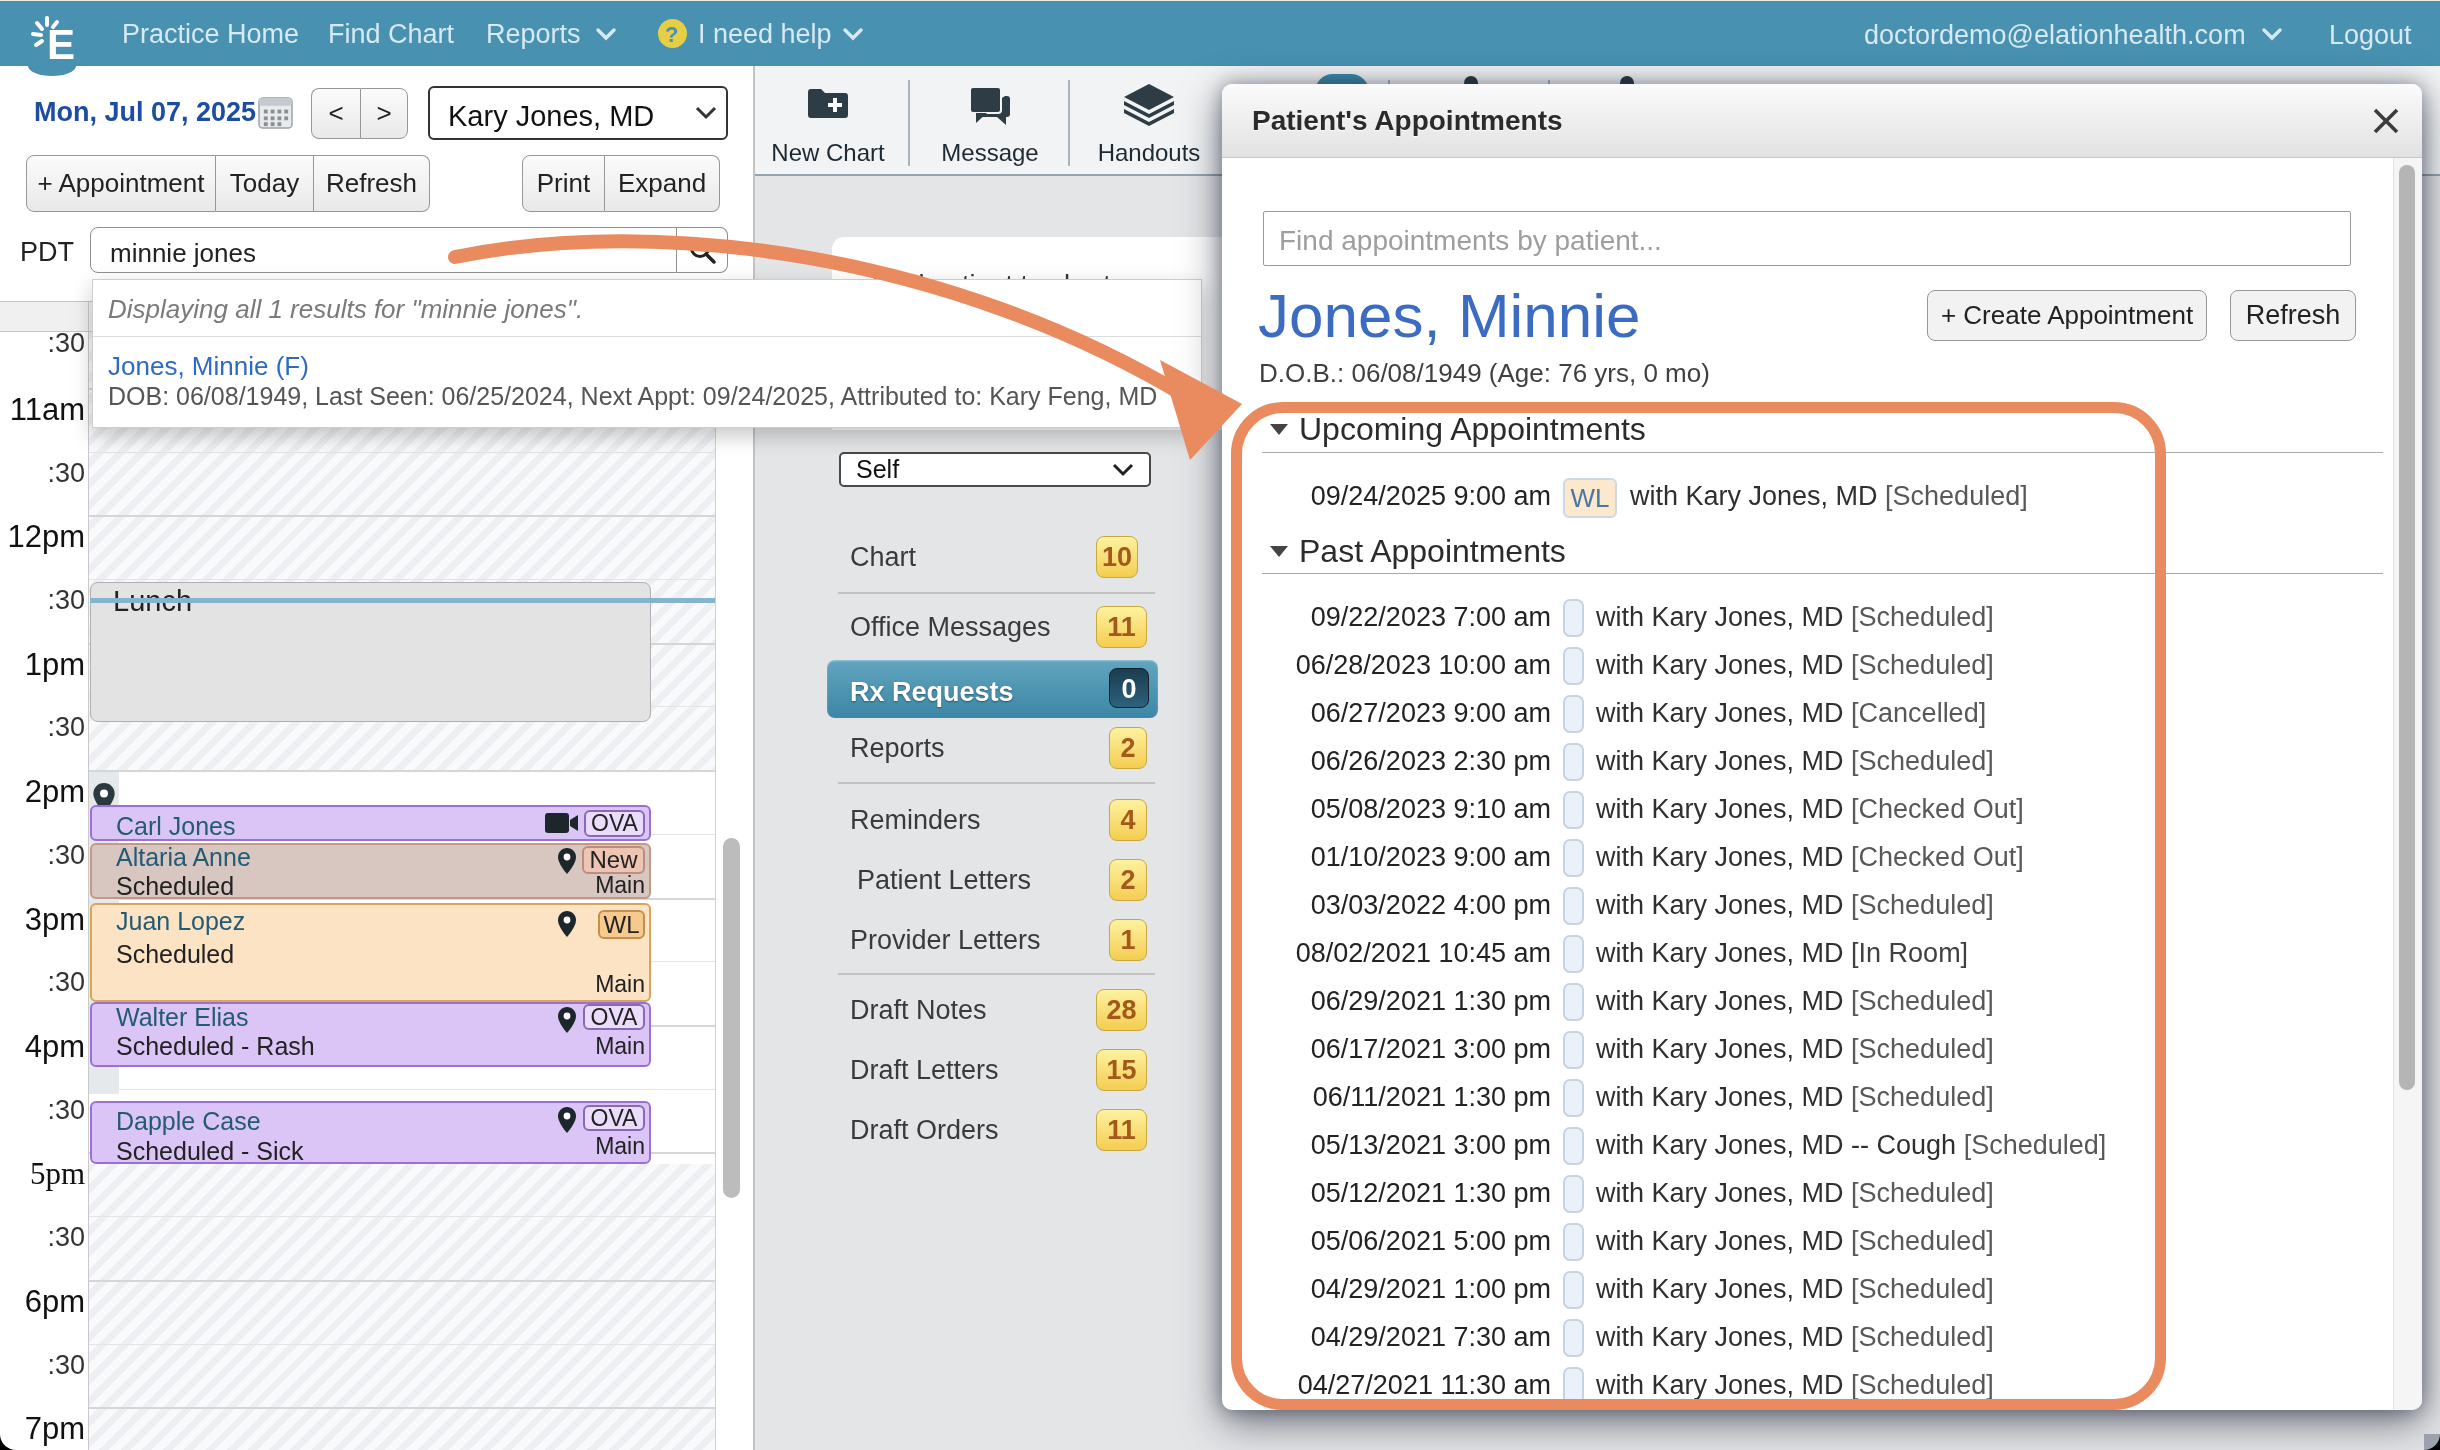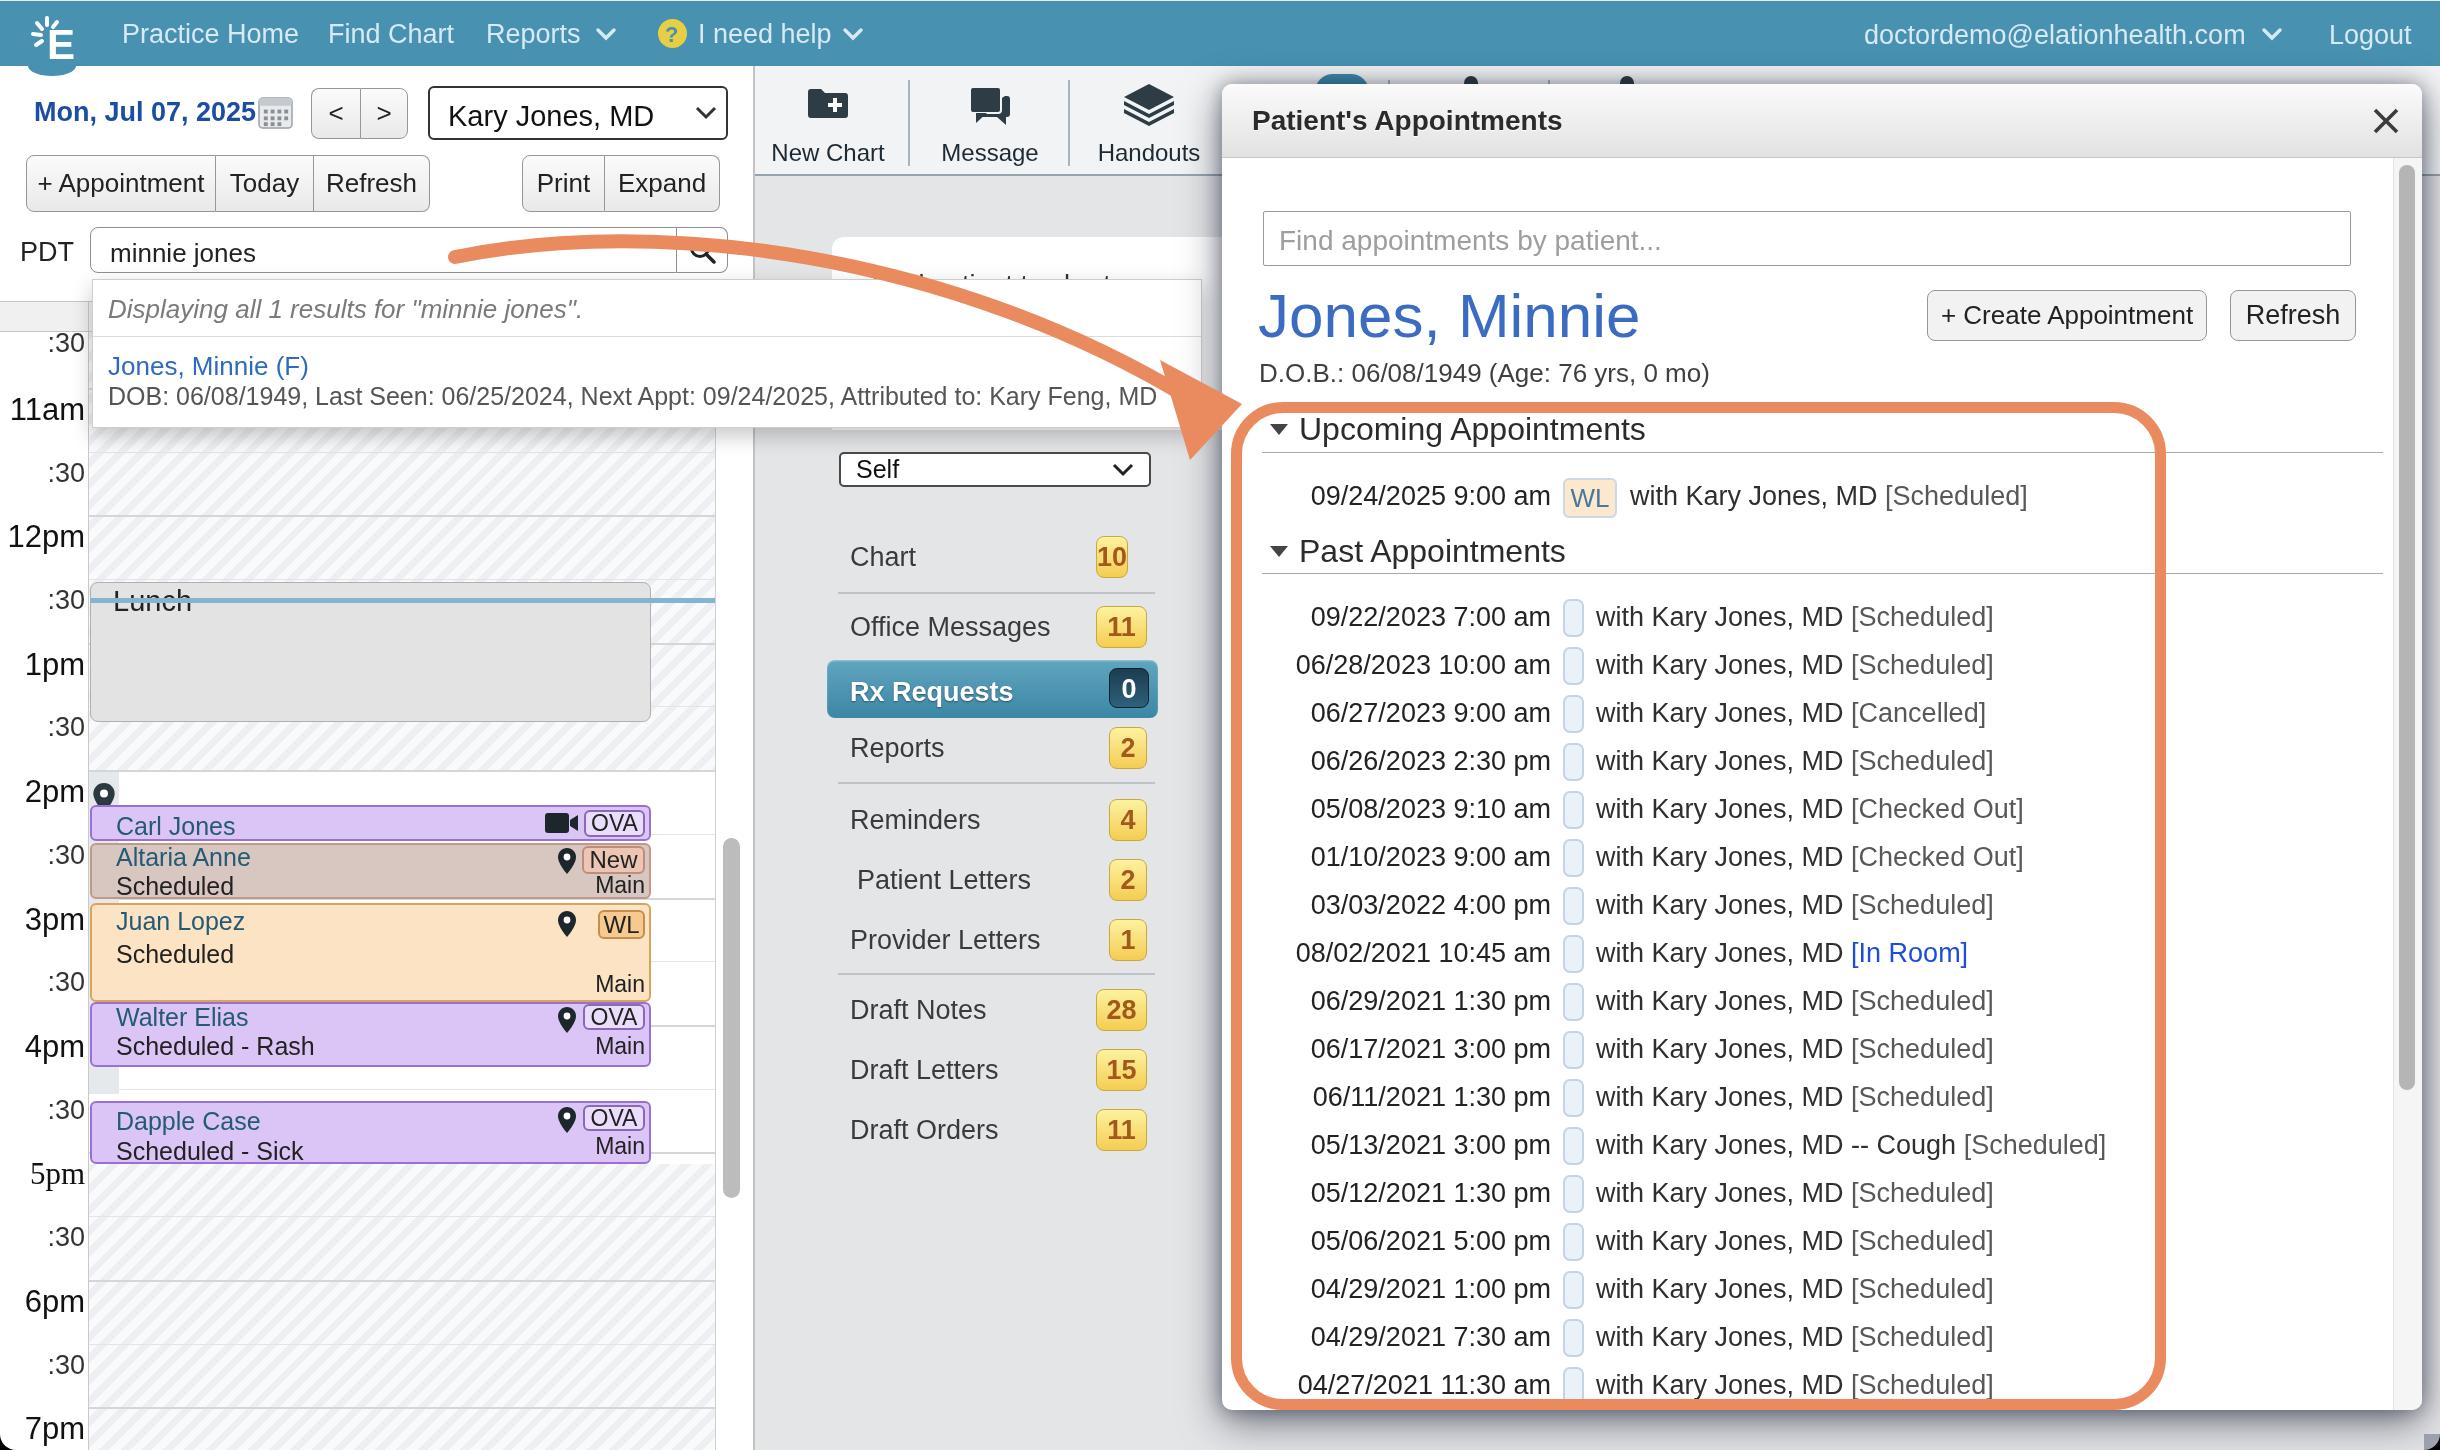--- a/index.html
+++ b/index.html
@@ -203,21 +203,21 @@
 <div class="abs" style="left:1548px;top:80px;width:2px;height:20px;background:#a3b6bd;"></div>
 <div class="abs" style="left:1620px;top:76px;width:14px;height:12px;border-radius:7px 7px 0 0;background:#2d3c45;"></div>
 <div class="abs" style="left:832px;top:237px;width:430px;height:193px;background:#fff;border-radius:12px 12px 0 0;"></div>
 <div class="txt" style="left:872px;top:270px;font-size:27px;color:#333;">Find patient to chart</div>
 <div class="abs" style="left:839px;top:452px;width:312px;height:35px;background:#fff;border:2px solid #4a4a4a;border-radius:5px;box-sizing:border-box;"></div>
 <div class="txt" style="left:856px;top:457px;font-size:25px;line-height:25px;color:#111;">Self</div>
 <svg class="abs" style="left:1112px;top:463px;" width="22" height="14" viewBox="0 0 22 14">
       <path d="M2 2 L11 11 L20 2" stroke="#222" stroke-width="3" fill="none"></path>
     </svg>
 <div class="txt" style="left:850px;top:540px;font-size:27px;line-height:34px;color:#3a3a3a;">Chart</div>
-<div class="abs" style="left:1096px;top:536px;width:32px;height:42px;background:linear-gradient(#fdf2a0,#f4cd52);border:1px solid #c9a93e;border-radius:8px;box-sizing:border-box;text-align:center;line-height:40px;font-size:27px;font-weight:bold;color:#a3591b;">10</div>
+<div class="abs" style="left:1096px;top:536px;width:42px;height:42px;background:linear-gradient(#fdf2a0,#f4cd52);border:1px solid #c9a93e;border-radius:8px;box-sizing:border-box;text-align:center;line-height:40px;font-size:27px;font-weight:bold;color:#a3591b;">10</div>
 <div class="txt" style="left:850px;top:610px;font-size:27px;line-height:34px;color:#3a3a3a;">Office Messages</div>
 <div class="abs" style="left:1096px;top:606px;width:51px;height:42px;background:linear-gradient(#fdf2a0,#f4cd52);border:1px solid #c9a93e;border-radius:8px;box-sizing:border-box;text-align:center;line-height:40px;font-size:27px;font-weight:bold;color:#a3591b;">11</div>
 <div class="txt" style="left:850px;top:731px;font-size:27px;line-height:34px;color:#3a3a3a;">Reports</div>
 <div class="abs" style="left:1109px;top:727px;width:38px;height:42px;background:linear-gradient(#fdf2a0,#f4cd52);border:1px solid #c9a93e;border-radius:8px;box-sizing:border-box;text-align:center;line-height:40px;font-size:27px;font-weight:bold;color:#a3591b;">2</div>
 <div class="txt" style="left:850px;top:803px;font-size:27px;line-height:34px;color:#3a3a3a;">Reminders</div>
 <div class="abs" style="left:1109px;top:799px;width:38px;height:42px;background:linear-gradient(#fdf2a0,#f4cd52);border:1px solid #c9a93e;border-radius:8px;box-sizing:border-box;text-align:center;line-height:40px;font-size:27px;font-weight:bold;color:#a3591b;">4</div>
 <div class="txt" style="left:850px;top:863px;font-size:27px;line-height:34px;color:#3a3a3a;margin-left:7px;">Patient Letters</div>
 <div class="abs" style="left:1109px;top:859px;width:38px;height:42px;background:linear-gradient(#fdf2a0,#f4cd52);border:1px solid #c9a93e;border-radius:8px;box-sizing:border-box;text-align:center;line-height:40px;font-size:27px;font-weight:bold;color:#a3591b;">2</div>
 <div class="txt" style="left:850px;top:923px;font-size:27px;line-height:34px;color:#3a3a3a;">Provider Letters</div>
 <div class="abs" style="left:1109px;top:919px;width:38px;height:42px;background:linear-gradient(#fdf2a0,#f4cd52);border:1px solid #c9a93e;border-radius:8px;box-sizing:border-box;text-align:center;line-height:40px;font-size:27px;font-weight:bold;color:#a3591b;">1</div>
@@ -281,21 +281,21 @@
 <div class="abs" style="left:1563px;top:791px;width:21px;height:38px;background:#eaf1f9;border:2px solid #c5d4e4;border-radius:7px;box-sizing:border-box;"></div>
 <div class="txt" style="left:1596px;top:794px;font-size:27px;color:#2f2f2f;">with Kary Jones, MD <span style="color:#585858;">[Checked Out]</span></div>
 <div class="txt" style="left:1251px;top:842px;width:300px;text-align:right;font-size:27px;color:#222;">01/10/2023 9:00 am</div>
 <div class="abs" style="left:1563px;top:839px;width:21px;height:38px;background:#eaf1f9;border:2px solid #c5d4e4;border-radius:7px;box-sizing:border-box;"></div>
 <div class="txt" style="left:1596px;top:842px;font-size:27px;color:#2f2f2f;">with Kary Jones, MD <span style="color:#585858;">[Checked Out]</span></div>
 <div class="txt" style="left:1251px;top:890px;width:300px;text-align:right;font-size:27px;color:#222;">03/03/2022 4:00 pm</div>
 <div class="abs" style="left:1563px;top:887px;width:21px;height:38px;background:#eaf1f9;border:2px solid #c5d4e4;border-radius:7px;box-sizing:border-box;"></div>
 <div class="txt" style="left:1596px;top:890px;font-size:27px;color:#2f2f2f;">with Kary Jones, MD <span style="color:#585858;">[Scheduled]</span></div>
 <div class="txt" style="left:1251px;top:938px;width:300px;text-align:right;font-size:27px;color:#222;">08/02/2021 10:45 am</div>
 <div class="abs" style="left:1563px;top:935px;width:21px;height:38px;background:#eaf1f9;border:2px solid #c5d4e4;border-radius:7px;box-sizing:border-box;"></div>
-<div class="txt" style="left:1596px;top:938px;font-size:27px;color:#2f2f2f;">with Kary Jones, MD <span style="color:#1d4ed8;">[In Room]</span></div>
+<div class="txt" style="left:1596px;top:938px;font-size:27px;color:#2f2f2f;">with Kary Jones, MD <span style="color:#404040;">[In Room]</span></div>
 <div class="txt" style="left:1251px;top:986px;width:300px;text-align:right;font-size:27px;color:#222;">06/29/2021 1:30 pm</div>
 <div class="abs" style="left:1563px;top:983px;width:21px;height:38px;background:#eaf1f9;border:2px solid #c5d4e4;border-radius:7px;box-sizing:border-box;"></div>
 <div class="txt" style="left:1596px;top:986px;font-size:27px;color:#2f2f2f;">with Kary Jones, MD <span style="color:#585858;">[Scheduled]</span></div>
 <div class="txt" style="left:1251px;top:1034px;width:300px;text-align:right;font-size:27px;color:#222;">06/17/2021 3:00 pm</div>
 <div class="abs" style="left:1563px;top:1031px;width:21px;height:38px;background:#eaf1f9;border:2px solid #c5d4e4;border-radius:7px;box-sizing:border-box;"></div>
 <div class="txt" style="left:1596px;top:1034px;font-size:27px;color:#2f2f2f;">with Kary Jones, MD <span style="color:#585858;">[Scheduled]</span></div>
 <div class="txt" style="left:1251px;top:1082px;width:300px;text-align:right;font-size:27px;color:#222;">06/11/2021 1:30 pm</div>
 <div class="abs" style="left:1563px;top:1079px;width:21px;height:38px;background:#eaf1f9;border:2px solid #c5d4e4;border-radius:7px;box-sizing:border-box;"></div>
 <div class="txt" style="left:1596px;top:1082px;font-size:27px;color:#2f2f2f;">with Kary Jones, MD <span style="color:#585858;">[Scheduled]</span></div>
 <div class="txt" style="left:1251px;top:1130px;width:300px;text-align:right;font-size:27px;color:#222;">05/13/2021 3:00 pm</div>

